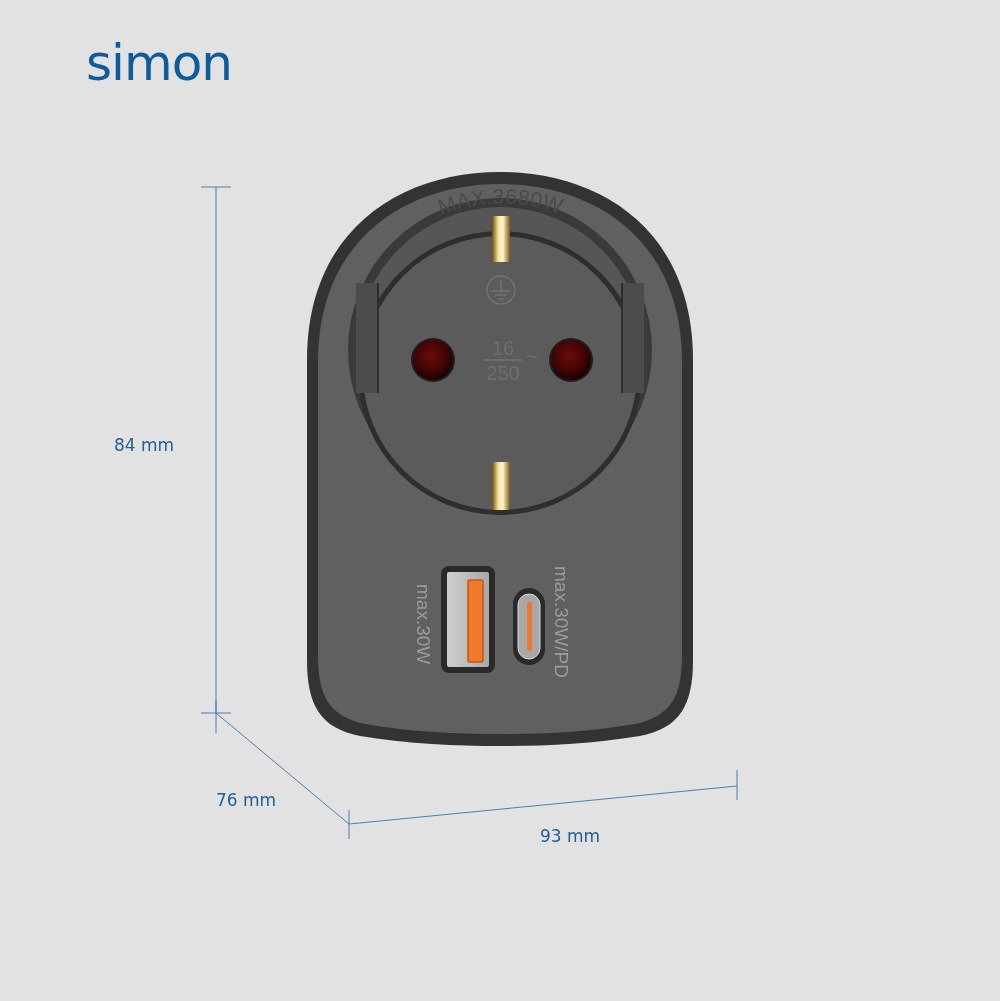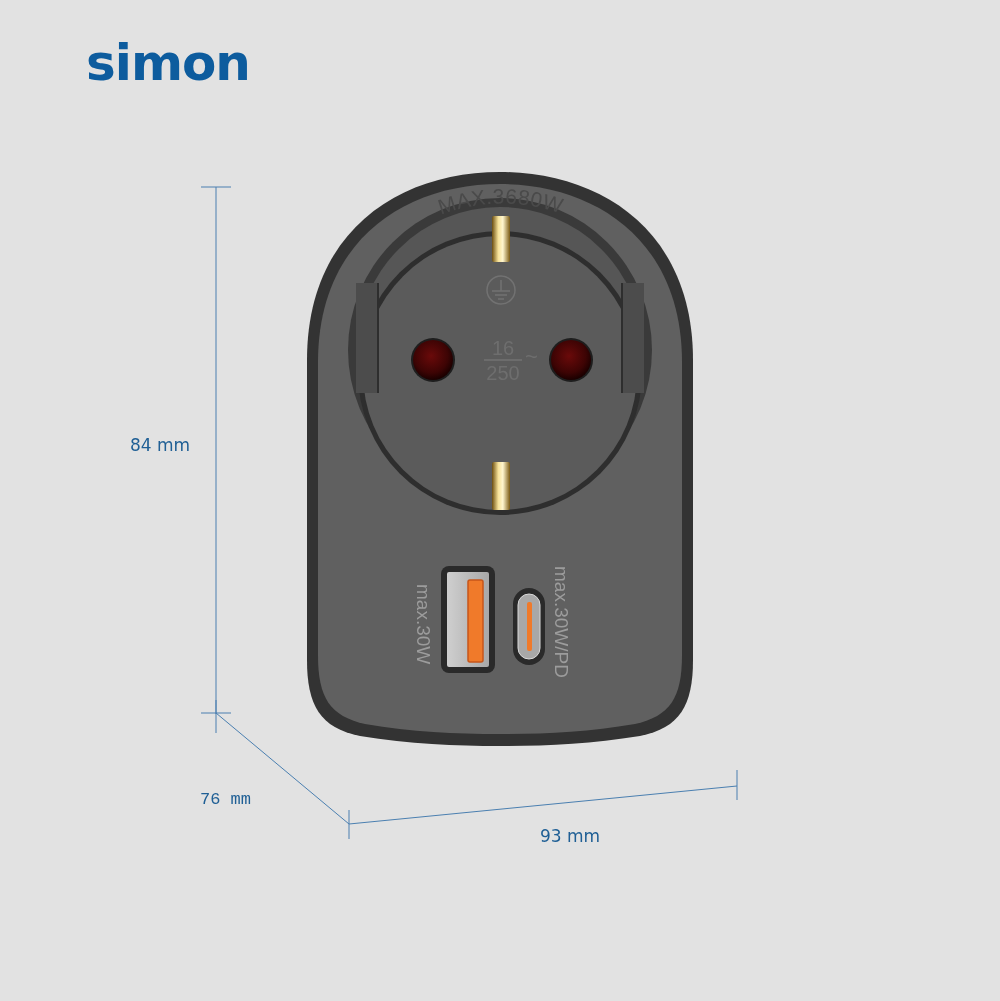--- a/index.html
+++ b/index.html
@@ -1,17 +1,17 @@
 <!DOCTYPE html>
 <html><head>
 <meta charset="utf-8">
 <style>
   html,body{margin:0;padding:0;}
   body{width:1000px;height:1001px;background:#e2e2e2;position:relative;overflow:hidden;font-family:"Liberation Sans",sans-serif;}
-  .logo{position:absolute;left:86px;top:38px;font-family:"DejaVu Sans",sans-serif;font-weight:bold;font-size:50px;color:#0d5c9e;letter-spacing:-1px;line-height:1;}
+  .logo{position:absolute;left:86px;top:38px;font-family:"DejaVu Sans",sans-serif;font-weight:normal;font-size:50px;color:#0d5c9e;letter-spacing:-1px;line-height:1;}
   .dim-label{position:absolute;font-family:"DejaVu Sans",sans-serif;font-size:17px;color:#1f5f95;}
   svg.overlay{position:absolute;left:0;top:0;}
   .port-label{position:absolute;font-family:"Liberation Sans",sans-serif;font-size:19px;color:#9c9c9c;white-space:nowrap;transform-origin:left top;}
   .rating{position:absolute;font-family:"Liberation Sans",sans-serif;color:#6e6e6e;font-size:20px;text-align:center;line-height:1;}
 </style>
 </head>
 <body>
 
 <div class="logo">simon</div>
 
@@ -96,15 +96,15 @@
   </g>
 </svg>
 
 <div class="rating" style="left:484px;top:338px;width:38px;">16</div>
 <div class="rating" style="left:480px;top:363px;width:46px;">250</div>
 <div class="rating" style="left:525px;top:346px;font-size:22px;">~</div>
 
 <div class="port-label" style="left:434px;top:584px;transform:rotate(90deg);">max.30W</div>
 <div class="port-label" style="left:572px;top:566px;transform:rotate(90deg);">max.30W/PD</div>
 
-<div class="dim-label" style="left:114px;top:435px;margin-left:16px;">84 mm</div>
-<div class="dim-label" style="left:200px;top:790px;font-family:Liberation Mono, monospace;">76 mm</div>
+<div class="dim-label" style="left:114px;top:435px;">84 mm</div>
+<div class="dim-label" style="left:216px;top:790px;">76 mm</div>
 <div class="dim-label" style="left:540px;top:826px;">93 mm</div>
 
 </body></html>

